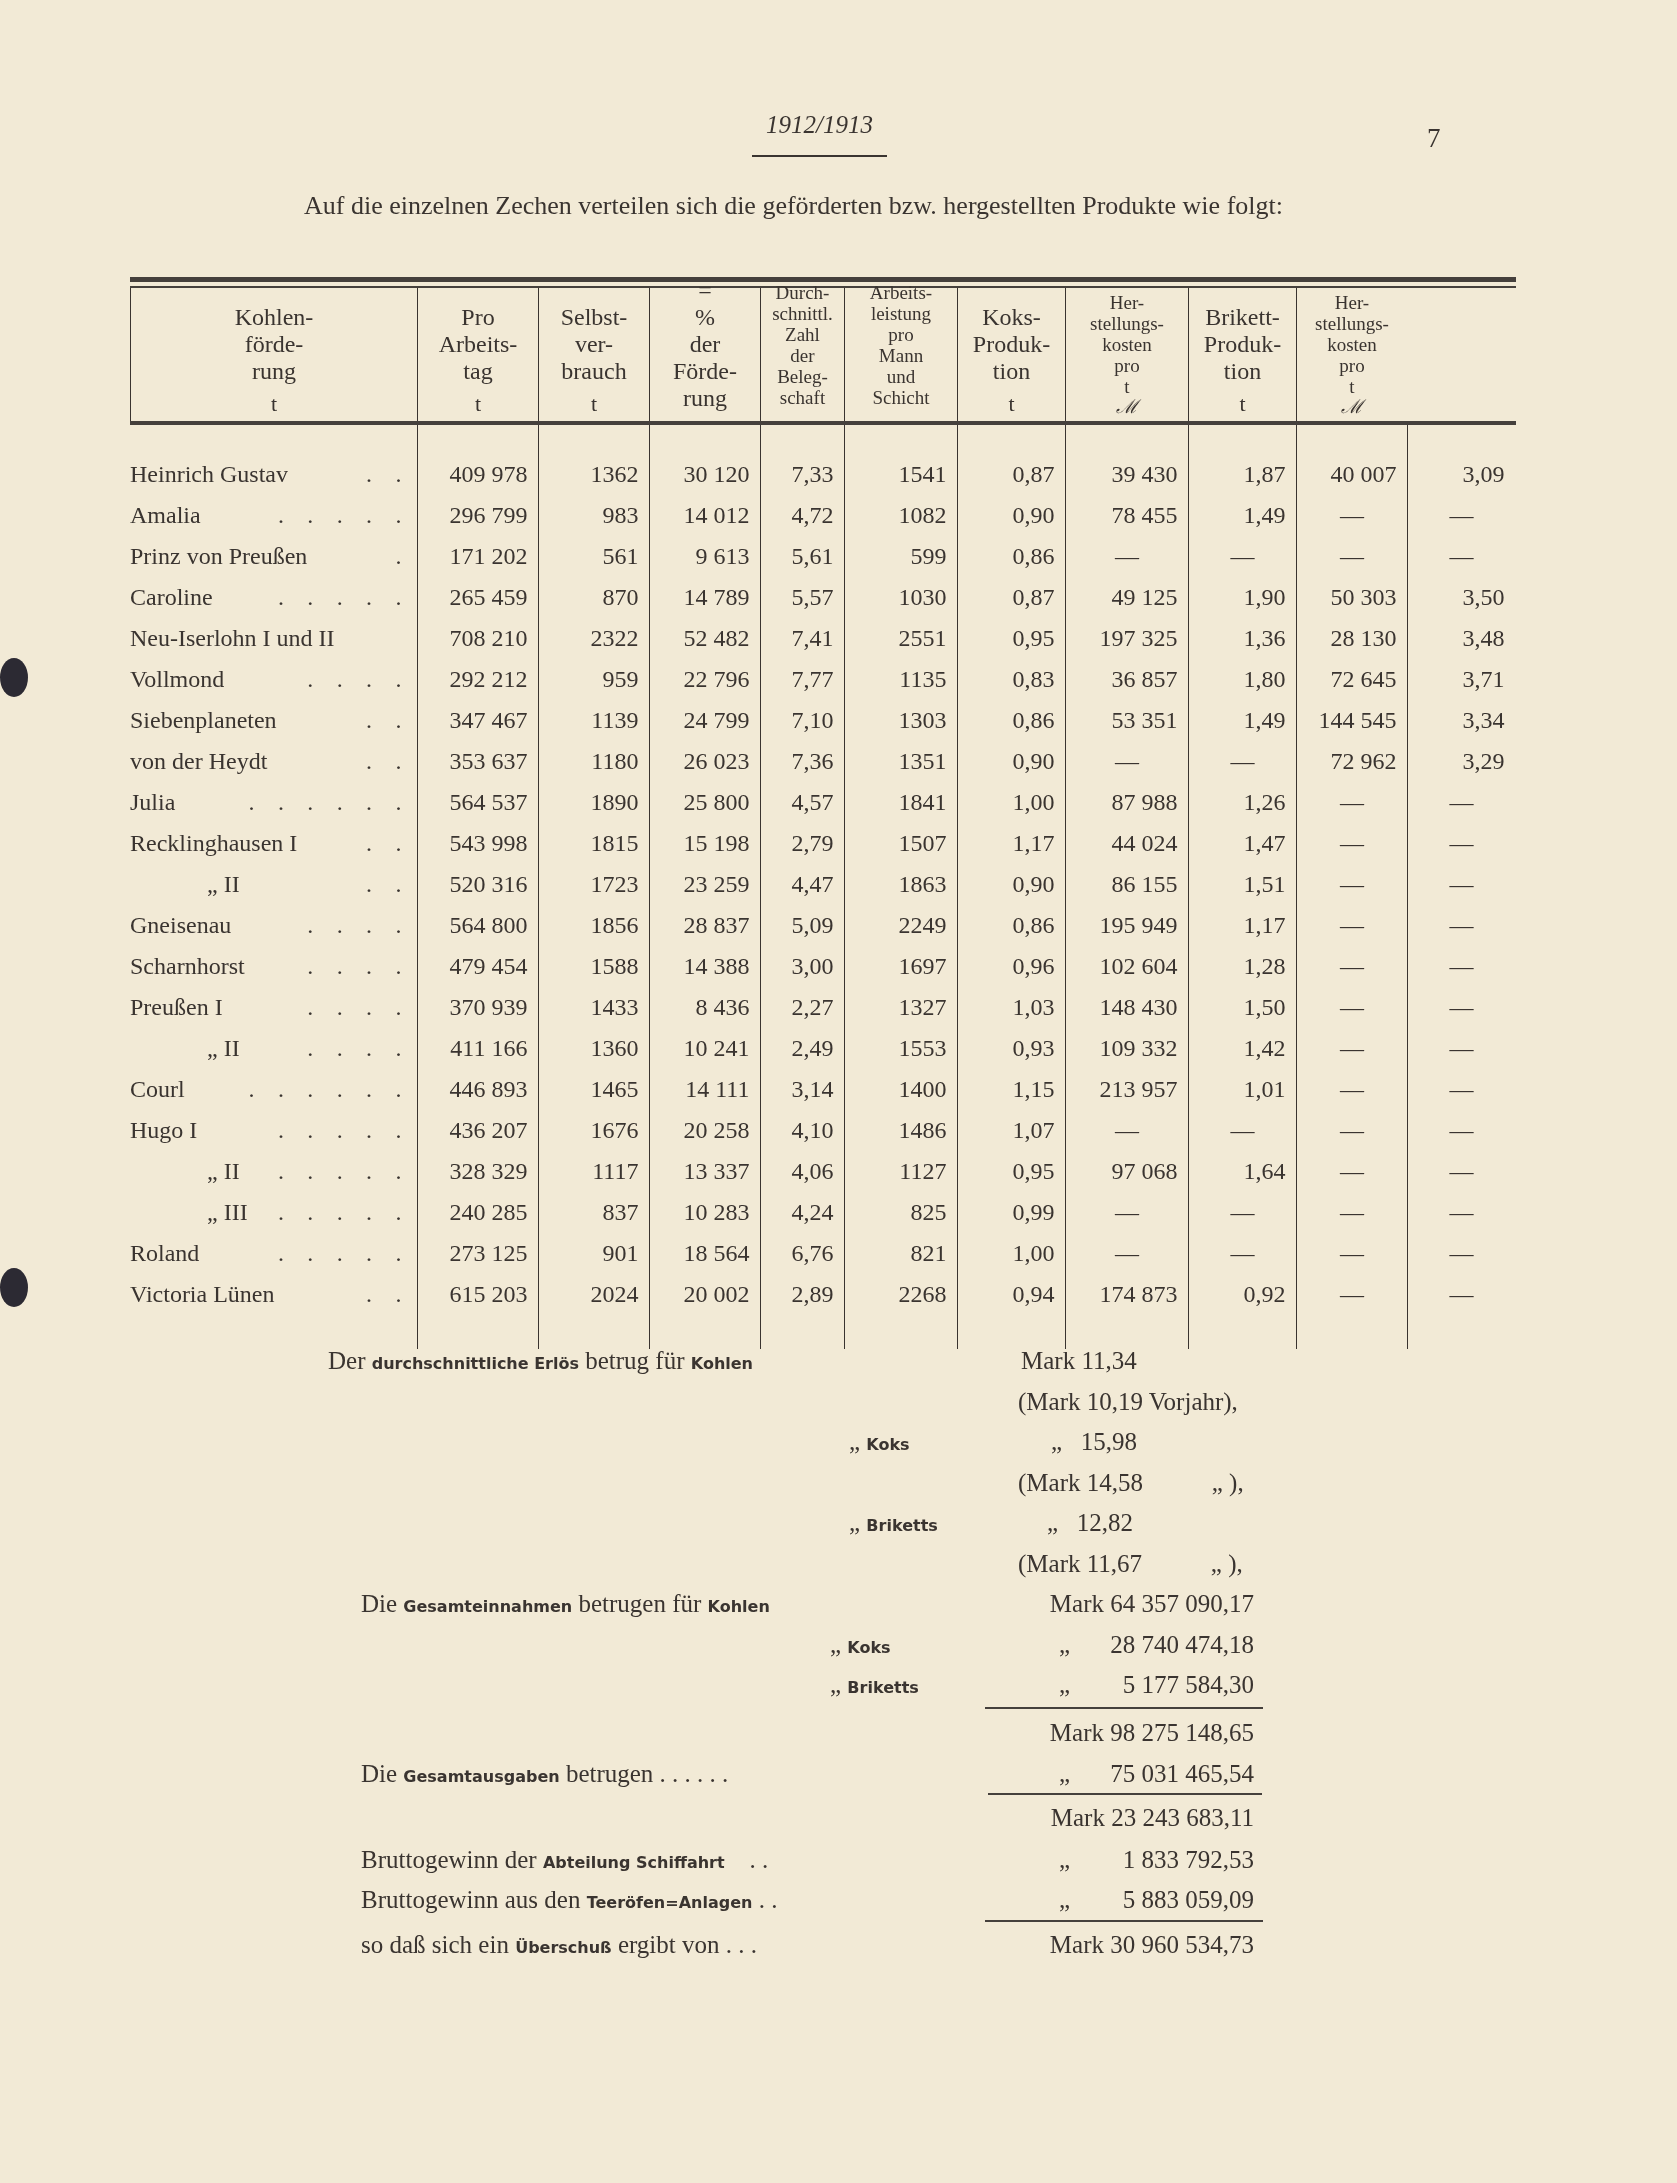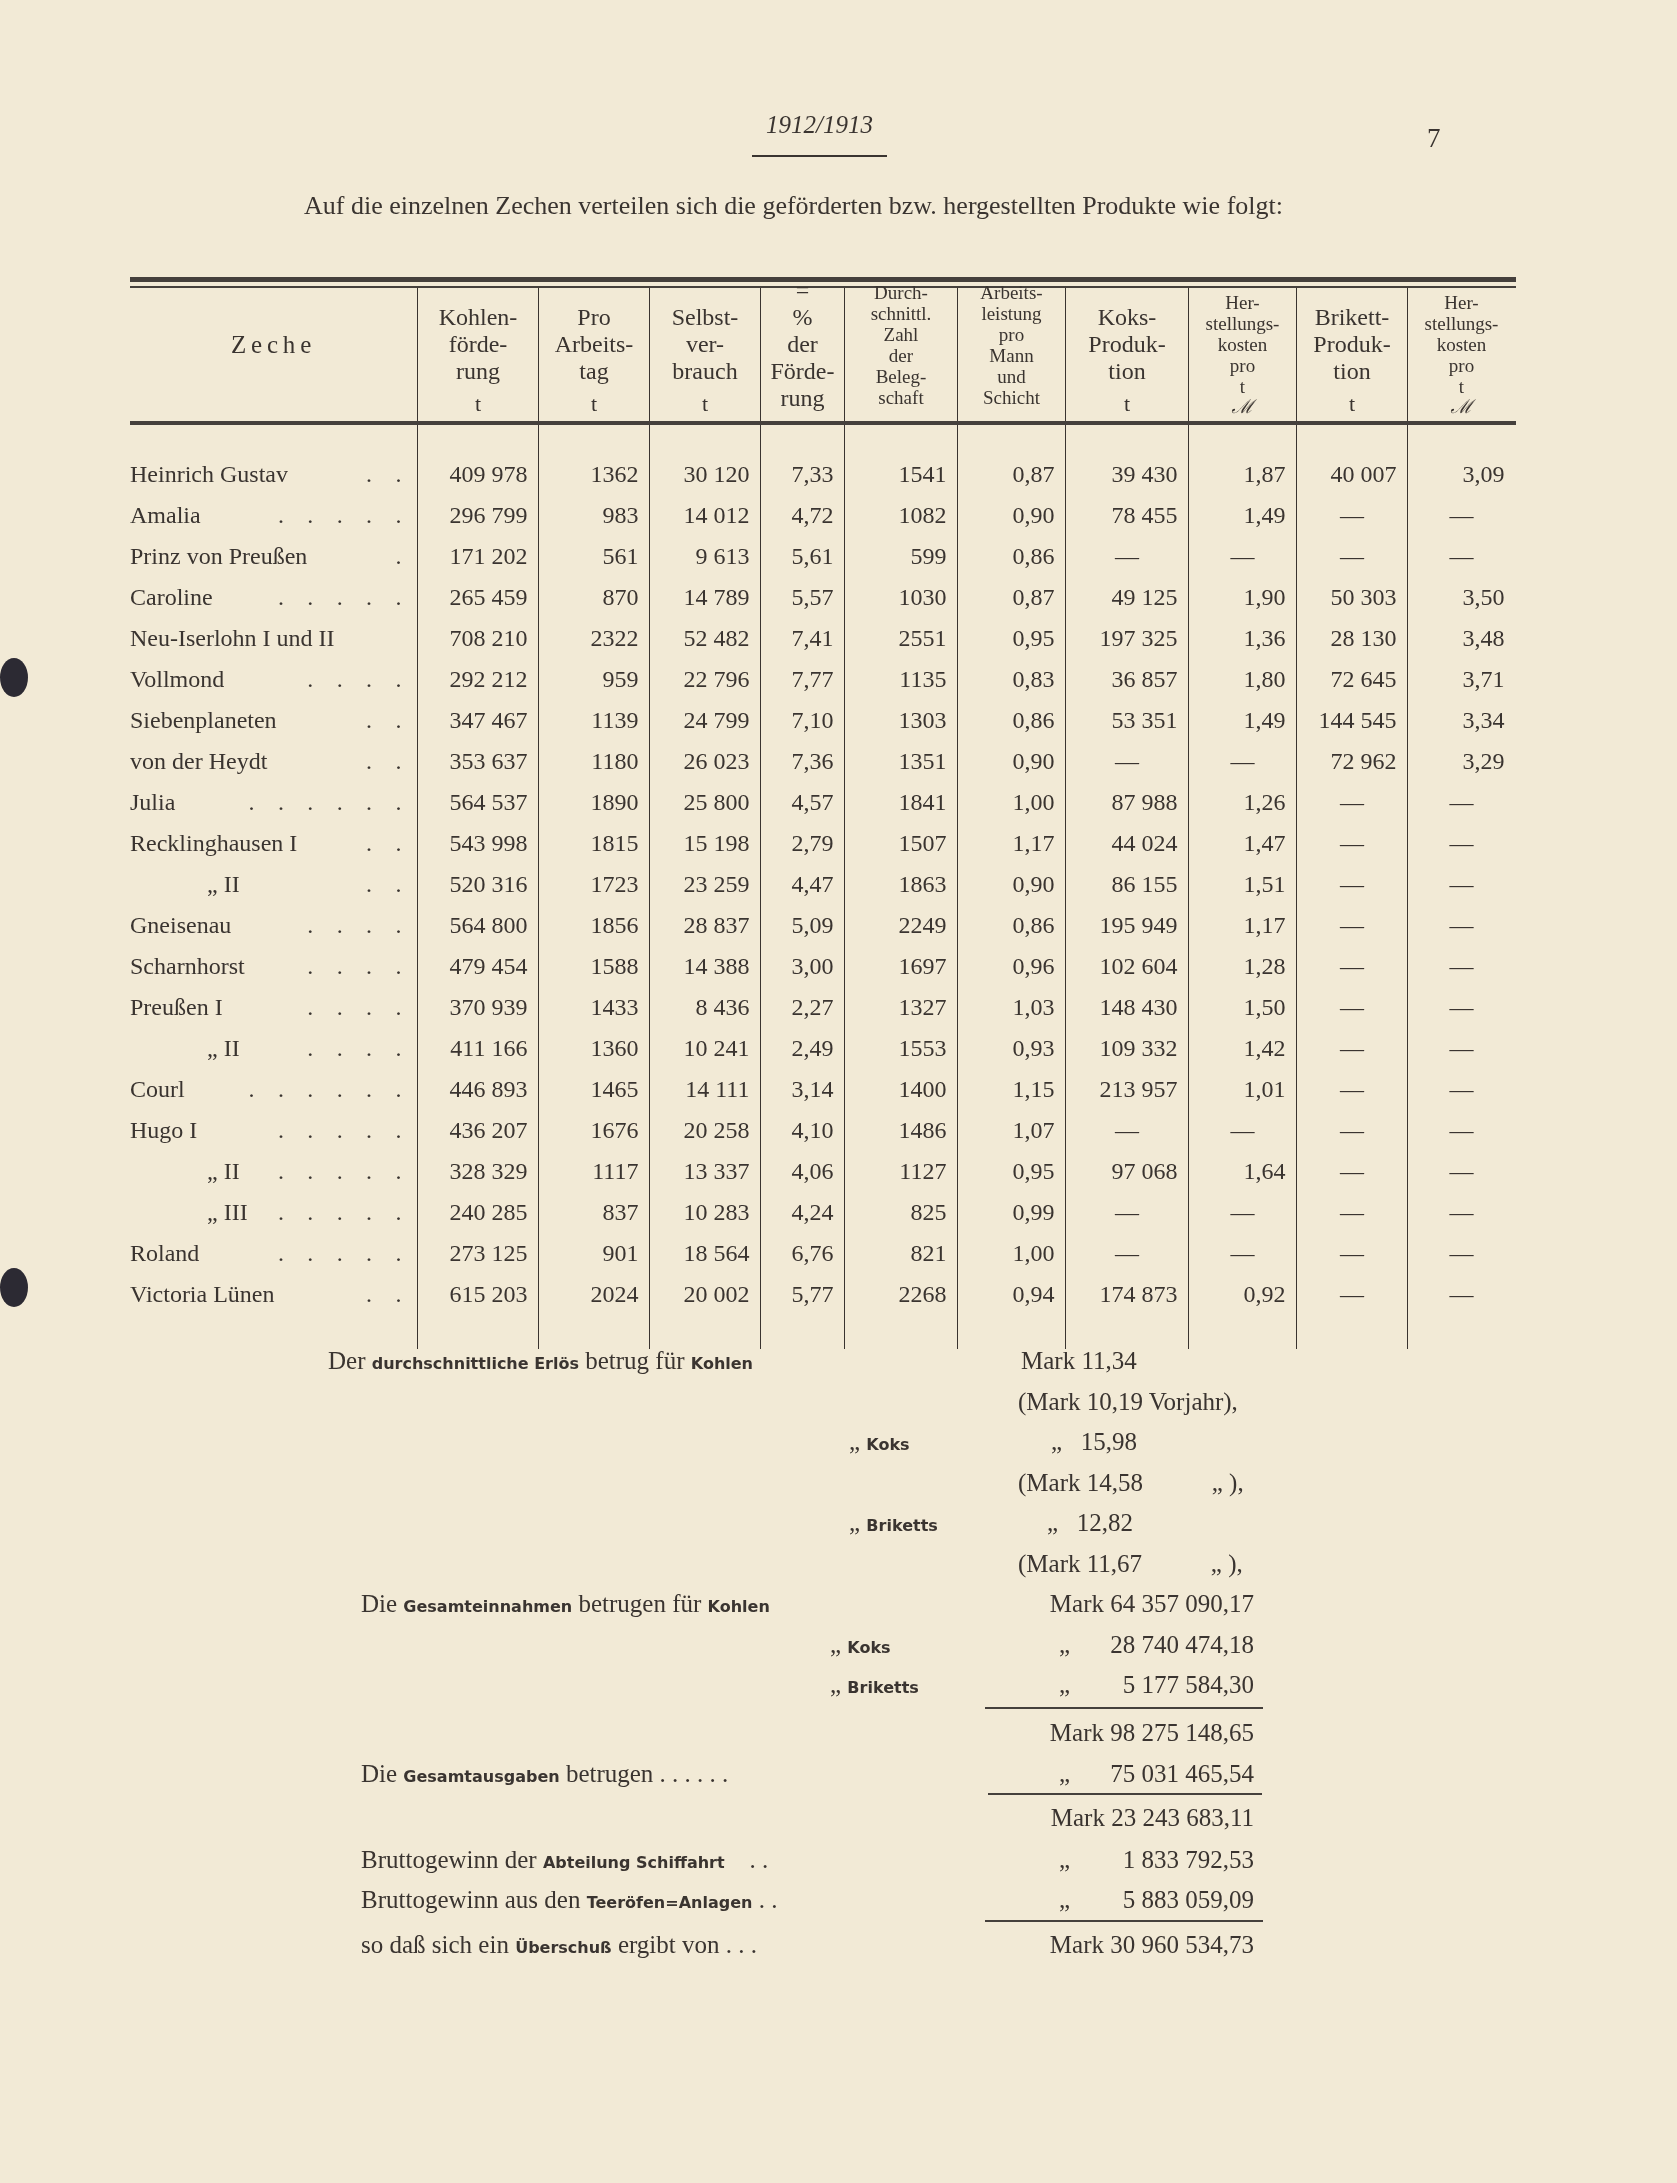--- a/index.html
+++ b/index.html
@@ -89,24 +89,20 @@
 <div class="hole" id="hole2"></div>
 
 <div class="header-year">1912/1913</div>
 <div class="page-number">7</div>
 <div class="intro">Auf die einzelnen Zechen verteilen sich die geförderten bzw. hergestellten Produkte wie folgt:</div>
 
 <div class="tbl">
   <div class="rule-top1"></div>
   <div class="rule-top2"></div>
   <div class="grid" id="header-grid">
-      <div class="hcell first">
-        <div style="white-space: pre-line;">Zeche</div>
-        <div class="unit"></div>
-      </div>
       <div class="hcell">
         <div style="white-space: pre-line;">Kohlen-
 förde-
 rung</div>
         <div class="unit">t</div>
       </div>
       <div class="hcell">
         <div style="white-space: pre-line;">Pro
 Arbeits-
 tag</div>
@@ -466,21 +462,21 @@
       <div class="cell center">—</div>
       <div class="cell center">—</div>
       <div class="cell center">—</div>
       <div class="cell name">
         <span>Victoria Lünen</span>
         <span class="dots">. .</span>
       </div>
       <div class="cell">615 203</div>
       <div class="cell">2024</div>
       <div class="cell">20 002</div>
-      <div class="cell">5,77</div>
+      <div class="cell">2,89</div>
       <div class="cell">2268</div>
       <div class="cell">0,94</div>
       <div class="cell">174 873</div>
       <div class="cell">0,92</div>
       <div class="cell center">—</div>
       <div class="cell center">—</div>
       <div class="cell name" style="height: 34px;"></div>
       <div class="cell" style="height: 34px;"></div>
       <div class="cell" style="height: 34px;"></div>
       <div class="cell" style="height: 34px;"></div>

